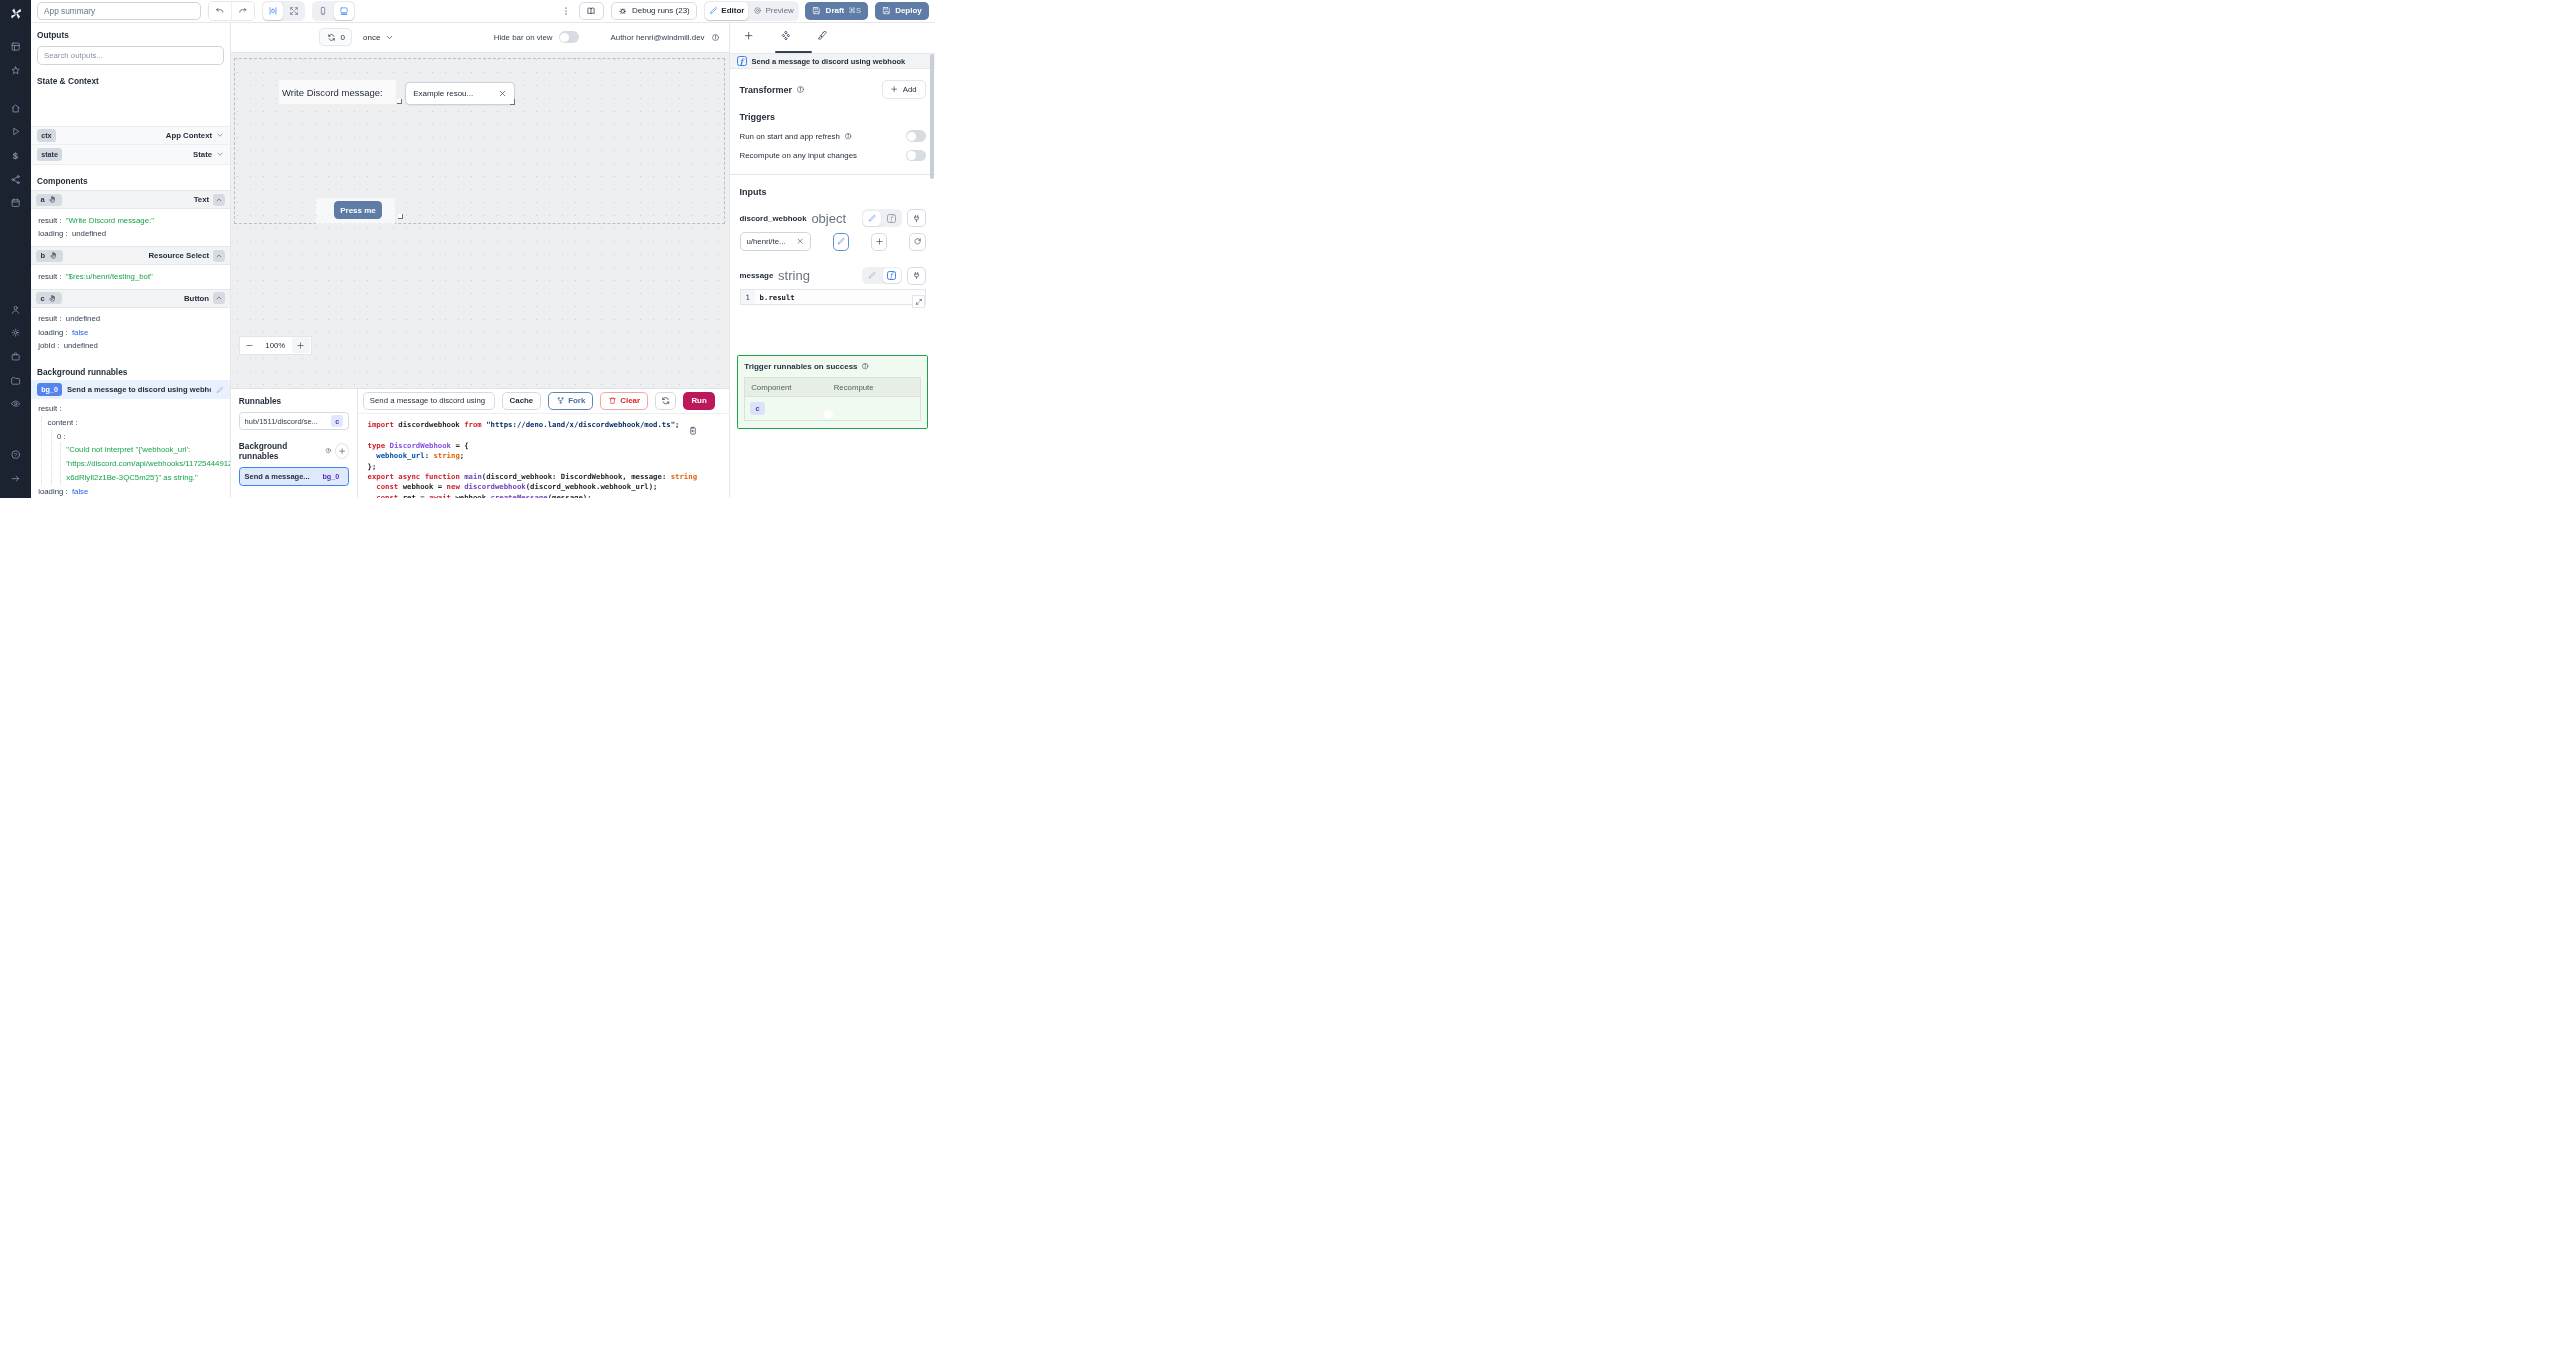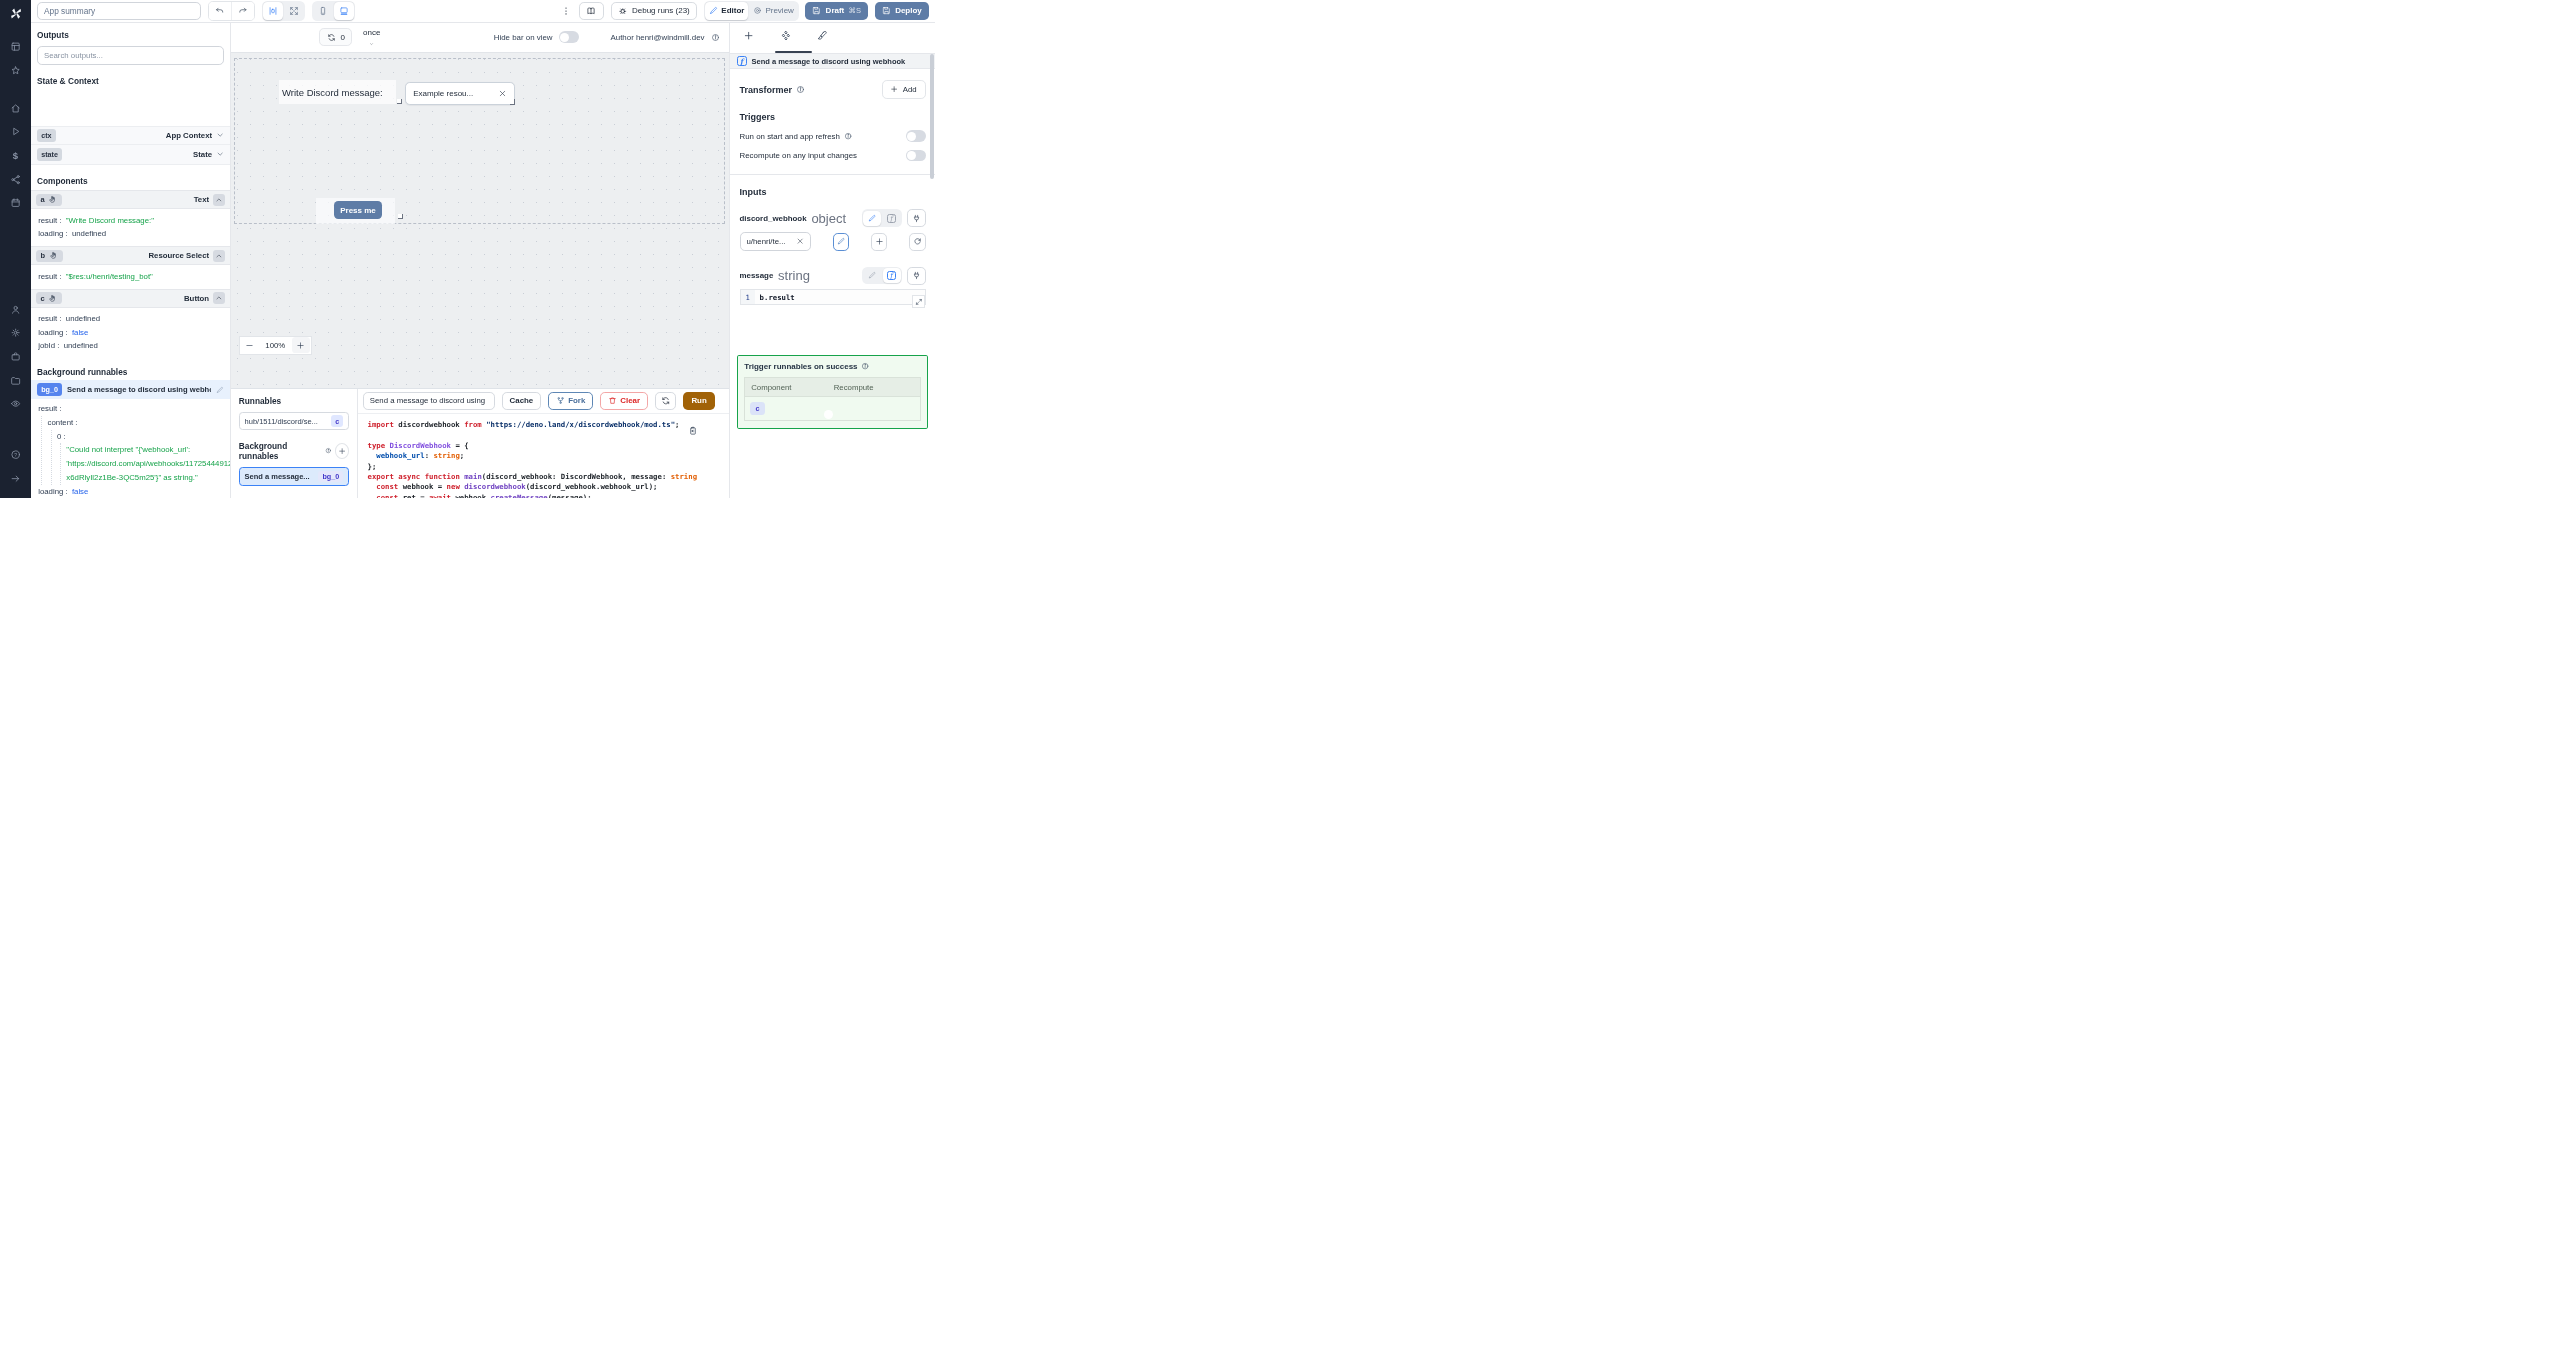--- a/index.html
+++ b/index.html
@@ -66,21 +66,21 @@
   .bgedit { margin-left:auto; color:#94a3b8; flex:none; }
   .tree { padding:3.6px 1.2px 0 1.2px; font-size:7.8px; }
   .tree .lvl1 { border-left:0.6px dotted #d5dae1; margin-left:3px; padding-left:5.4px; }
   .tree .lvl2 { border-left:0.6px dotted #d5dae1; margin-left:3px; padding-left:5.4px; }
   .greenline { color:#16a34a; line-height:13.7px; }
 
   
   .center { position:absolute; left:231px; top:22.7px; width:498px; bottom:0; }
   .canvasbar { position:absolute; left:0; top:0; width:100%; height:29px; background:#fff; }
   .refpill { position:absolute; left:88px; top:5.4px; height:18px; border:0.6px solid #e5e7eb; border-radius:4.8px; background:#fafbfc; display:flex; align-items:center; gap:4.8px; padding:0 6.6px; font-size:8px; color:#1f2937; cursor:pointer; }
-  .oncesel { position:absolute; left:132px; top:5.4px; height:18px; display:flex; align-items:center; gap:4.8px; font-size:8px; color:#1f2937; cursor:pointer;flex-direction:column; }
+  .oncesel { position:absolute; left:132px; top:5.4px; height:18px; display:flex; align-items:center; gap:4.8px; font-size:8px; color:#1f2937; cursor:pointer; }
   .cb-right { position:absolute; right:9.5px; top:5.4px; height:18px; display:flex; align-items:center; gap:6px; font-size:7.9px; color:#334155;margin-left:32px; }
   .toggle { width:20px; height:11.3px; border-radius:6px; background:#d7dbe2; position:relative; cursor:pointer; flex:none; }
   .toggle::after { content:""; position:absolute; left:1.2px; top:1.2px; width:9px; height:9px; border-radius:50%; background:#fff; }
   .toggle.on { background:#2563eb; }
   .toggle.on::after { left:auto; right:1.2px; }
   .authgap { width:20px; }
   .infoi { color:#475569; }
 
   .canvas { position:absolute; left:0; top:29px; width:100%; height:336px; background:#edeff1; background-image:radial-gradient(circle, #c9ced6 0.7px, rgba(0,0,0,0) 0.8px); background-size:13px 13px; border-top:0.6px solid #e2e5e9; overflow:hidden; }
   .appregion { position:absolute; left:3px; top:5.4px; width:491px; height:166px; border:0.9px dashed #b9bfc9; }
@@ -106,21 +106,21 @@
   .runn-item.selected { background:#dceafc; border:0.9px solid #3b82f6; font-weight:bold; color:#1f2937; }
   .runn-item.selected .cbadge { background:#e4e7fb; }
 
   .codearea { flex:1; position:relative; overflow:hidden; }
   .code-hdr { display:flex; align-items:center; gap:7.2px; padding:3px 4.8px; }
   .codetitle { width:132px; height:18px; border:0.6px solid #d6dae0; border-radius:4.8px; display:flex; align-items:center; padding:0 6px; font-size:7.8px; color:#1f2937; white-space:nowrap; overflow:hidden; }
   .hbtn { height:18px; border-radius:4.8px; border:0.6px solid #d6dae0; background:#fff; display:flex; align-items:center; gap:3.6px; padding:0 6.6px; font-size:7.9px; font-weight:bold; color:#1f2937; cursor:pointer; }
   .hbtn.fork { border-color:#5e87b5; color:#4a6f9b; }
   .hbtn.clear { border-color:#f3a6a6; color:#dc2626; }
   .hbtn.icononly { padding:0 4.8px; }
-  .runbtn { height:18px; border:none; border-radius:4.8px; background:#a16207; color:#fff; font-weight:bold; font-size:7.9px; padding:0 8.3px; cursor:pointer; }
+  .runbtn { height:18px; border:none; border-radius:4.8px; background:#be185d; color:#fff; font-weight:bold; font-size:7.9px; padding:0 8.3px; cursor:pointer; }
   .codebody { position:absolute; left:0; right:0; top:24.4px; bottom:0; border-top:0.6px solid #edeff2; padding:6px 0 0 9.5px; font-family:"DejaVu Sans Mono", monospace; font-size:7.3px; white-space:pre; overflow:hidden;font-weight:bold; }
   .cl { line-height:10.4px; height:10.4px; }
   .tk-k { color:#cf222e; } .tk-s { color:#0a3069; } .tk-t { color:#8250df; }
   .tk-p { color:#0550ae; } .tk-o { color:#e36209; } .tk-f { color:#6f42c1; } .tk-d { color:#24292f; }
   .copyic { position:absolute; right:31px; top:37px; color:#334155; cursor:pointer; }
 
   
   .rightpanel { position:absolute; left:729px; top:22.7px; right:0; bottom:0; background:#fff; border-left:0.6px solid #e5e7eb; }
   .rp-tabs { height:30px; display:flex; align-items:flex-start; padding-top:7.2px; position:relative; }
   .rp-tab { width:37px; display:flex; justify-content:center; color:#334155; cursor:pointer; }

